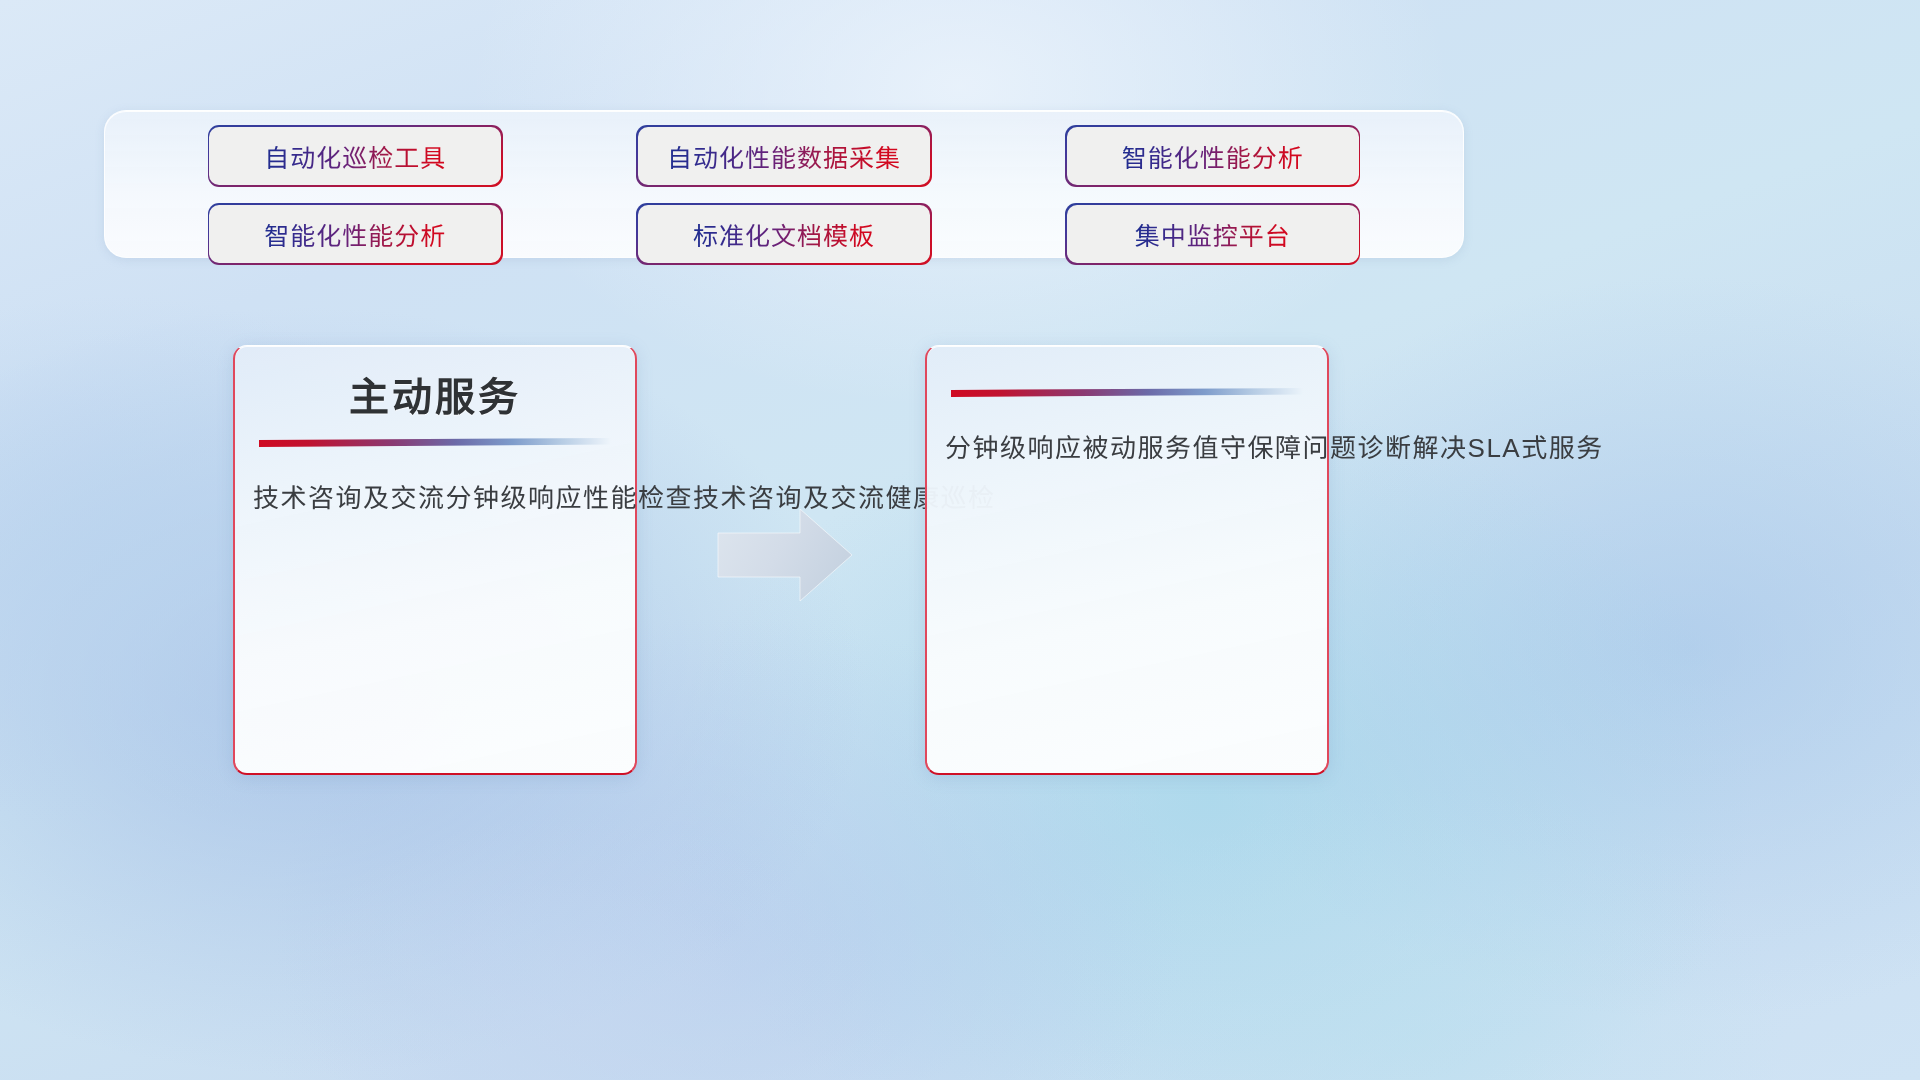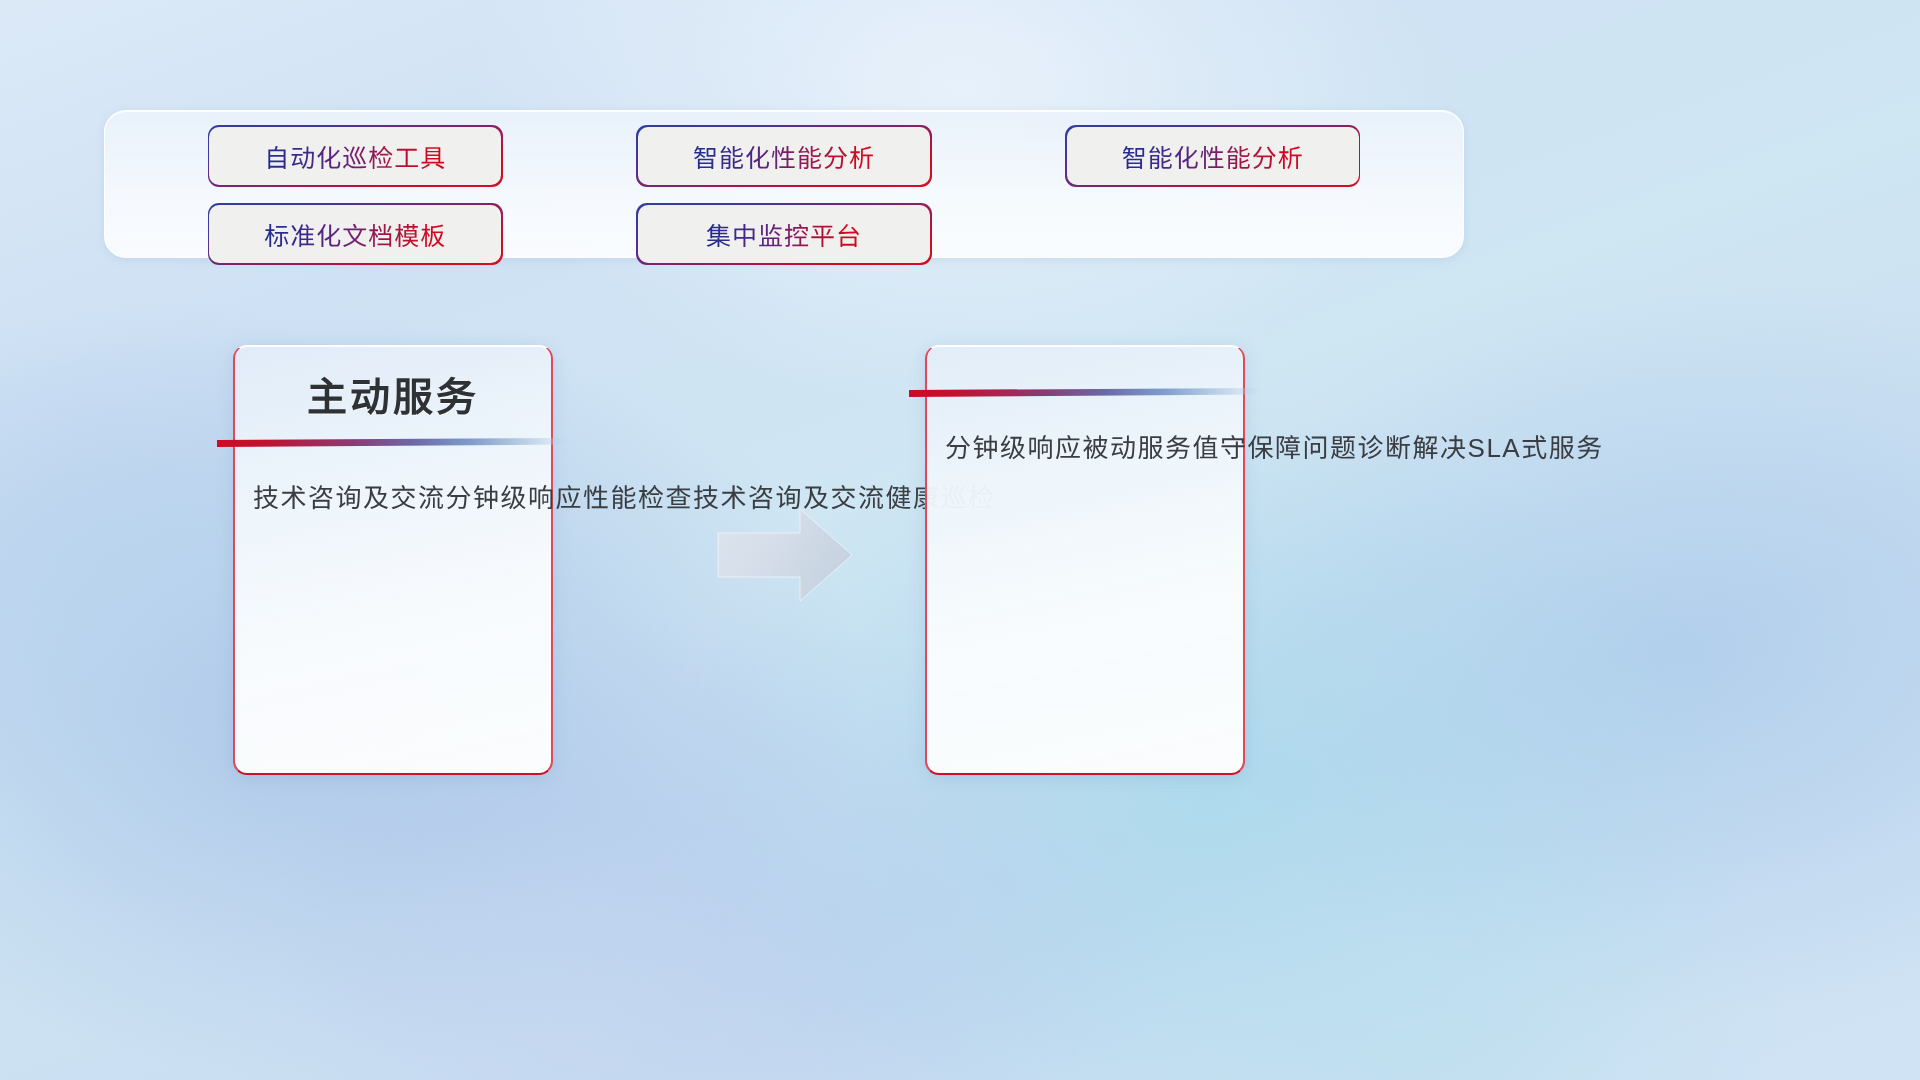--- a/index.html
+++ b/index.html
@@ -86,21 +86,21 @@
     -webkit-background-clip:text;
     background-clip:text;
     color:transparent;
     -webkit-text-fill-color:transparent;
     white-space:nowrap;
   }
 
   
   .card{
     position:absolute;
-    width:320px; height:430px;
+    width:404px; height:430px;
     border-radius:14px;
     background:linear-gradient(168deg, rgba(225,236,248,.97) 0%, rgba(238,245,251,.97) 30%, rgba(248,251,253,.98) 62%, rgba(252,253,254,.99) 100%);
     box-shadow:0 3px 16px rgba(110,145,190,.22), inset 0 1px 0 rgba(255,255,255,.9);
     border-left:2px solid #e0485c;
     border-right:2px solid #e0485c;
     border-bottom:2px solid #cf1026;
     border-top:1px solid rgba(255,255,255,.8);
     padding:26px 18px 18px;
     display:flex; flex-direction:column; align-items:center;
   }
@@ -150,20 +150,23 @@
 <body>
 
 <div id="stage">
 
   <div class="top-panel">
 
     <div class="pill">
       <span class="ptxt">自动化巡检工具</span>
     </div>
 
+    <div class="pill">
+      <span class="ptxt">自动化性能数据采集</span>
+    </div>
 
     <div class="pill">
       <span class="ptxt">智能化性能分析</span>
     </div>
 
     <div class="pill">
       <span class="ptxt">智能化性能分析</span>
     </div>
 
     <div class="pill">

